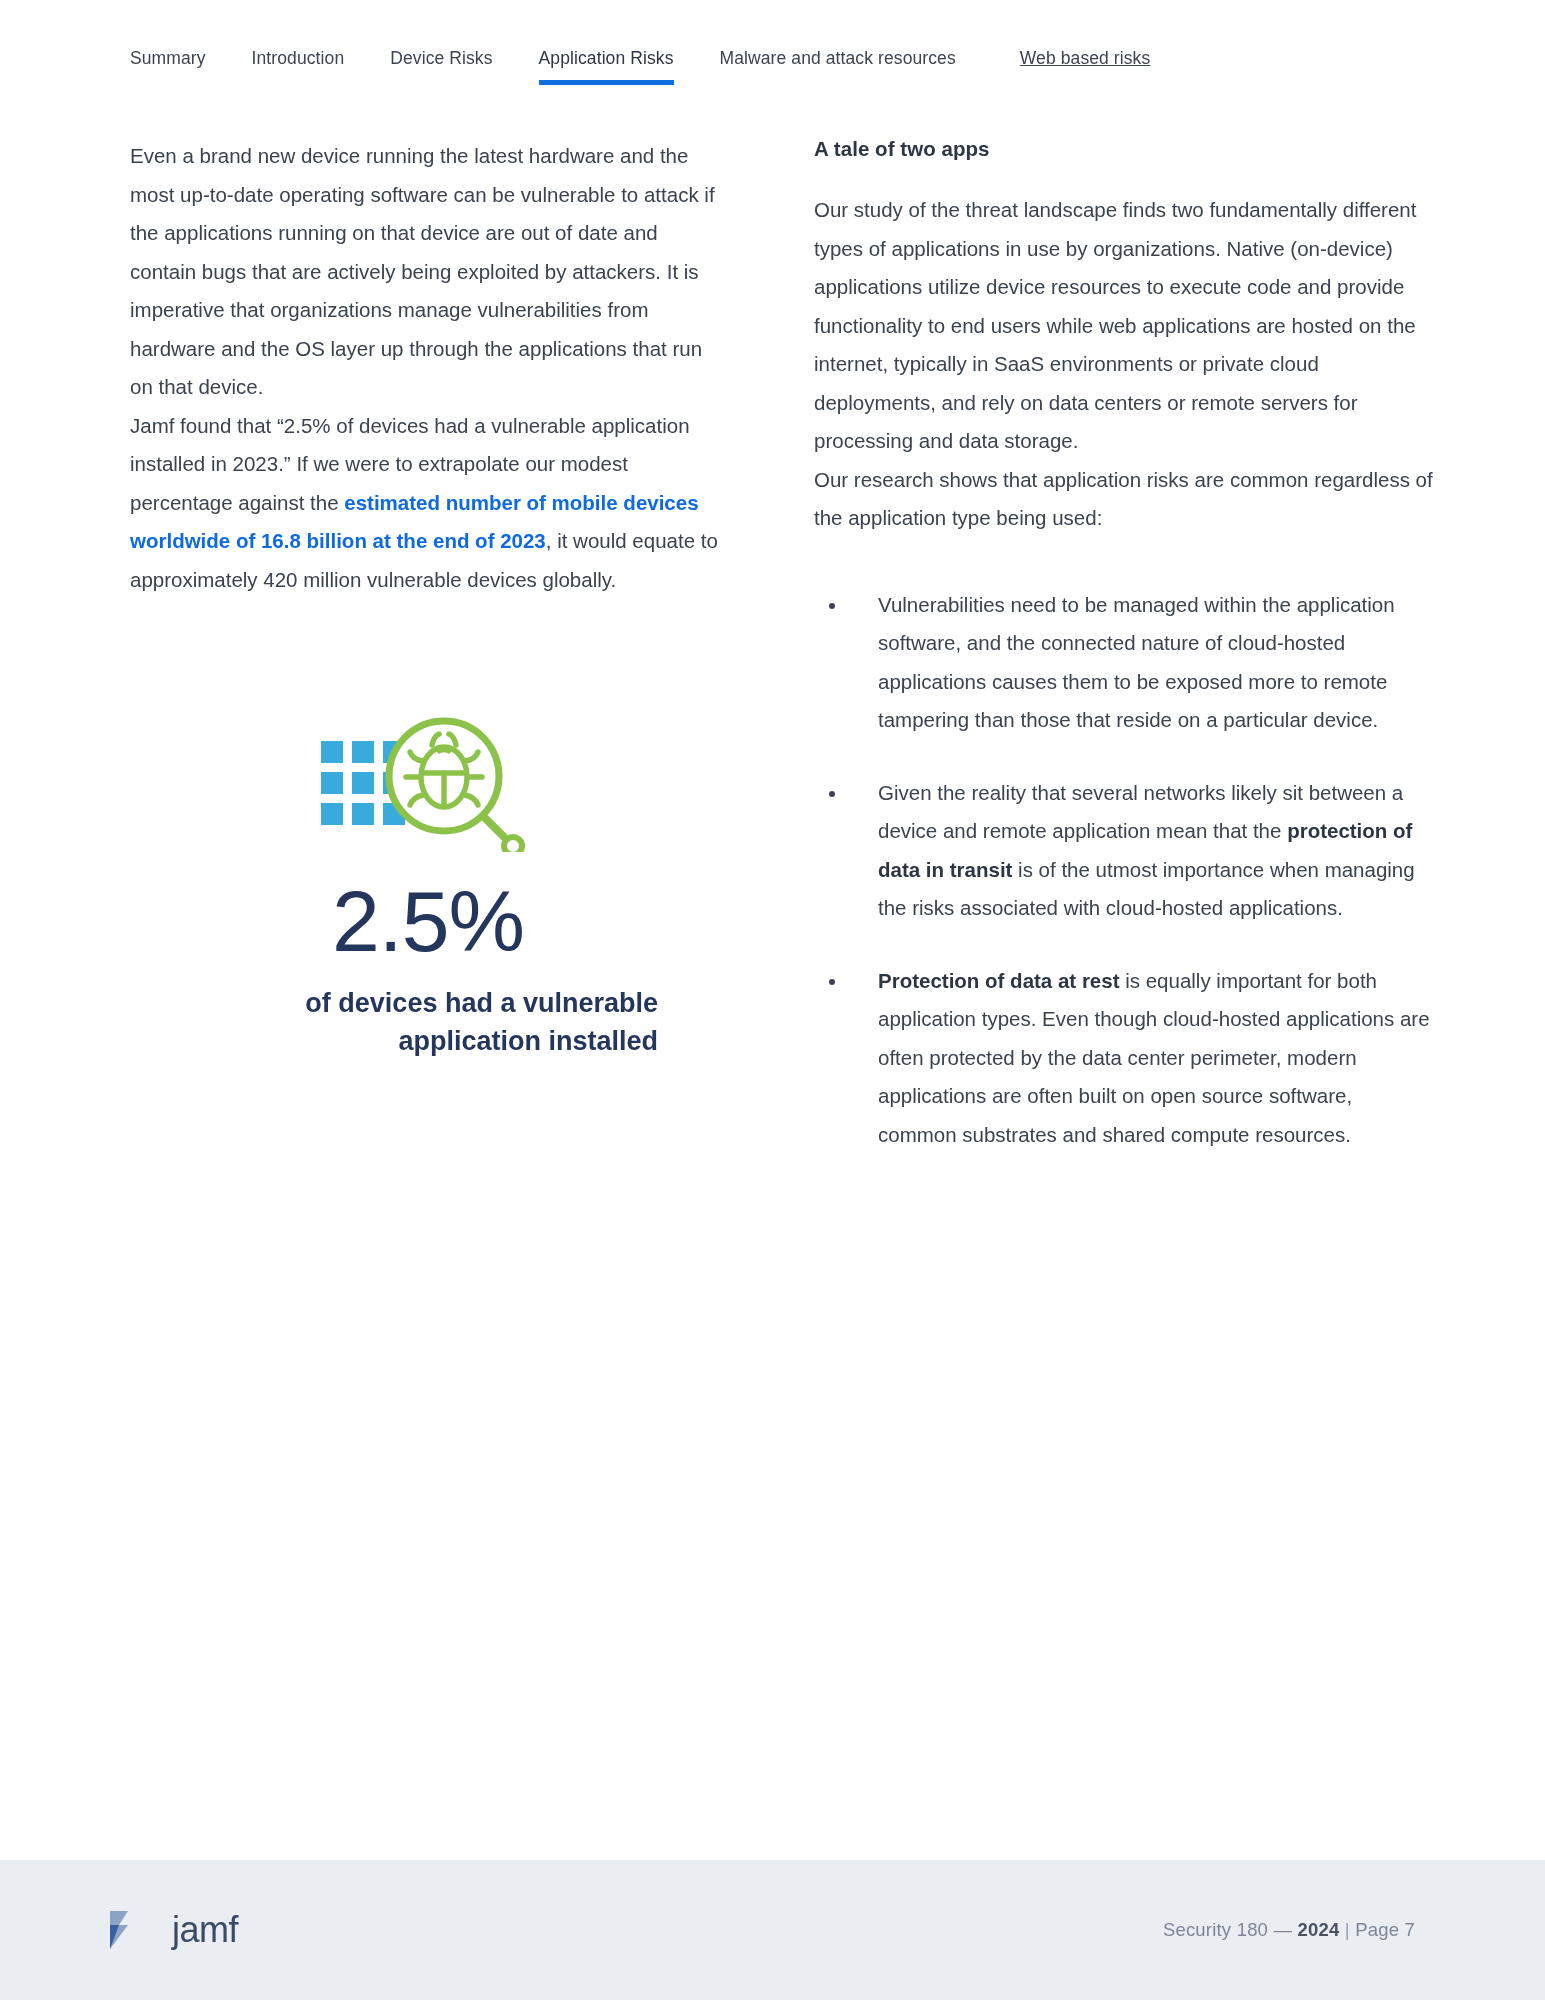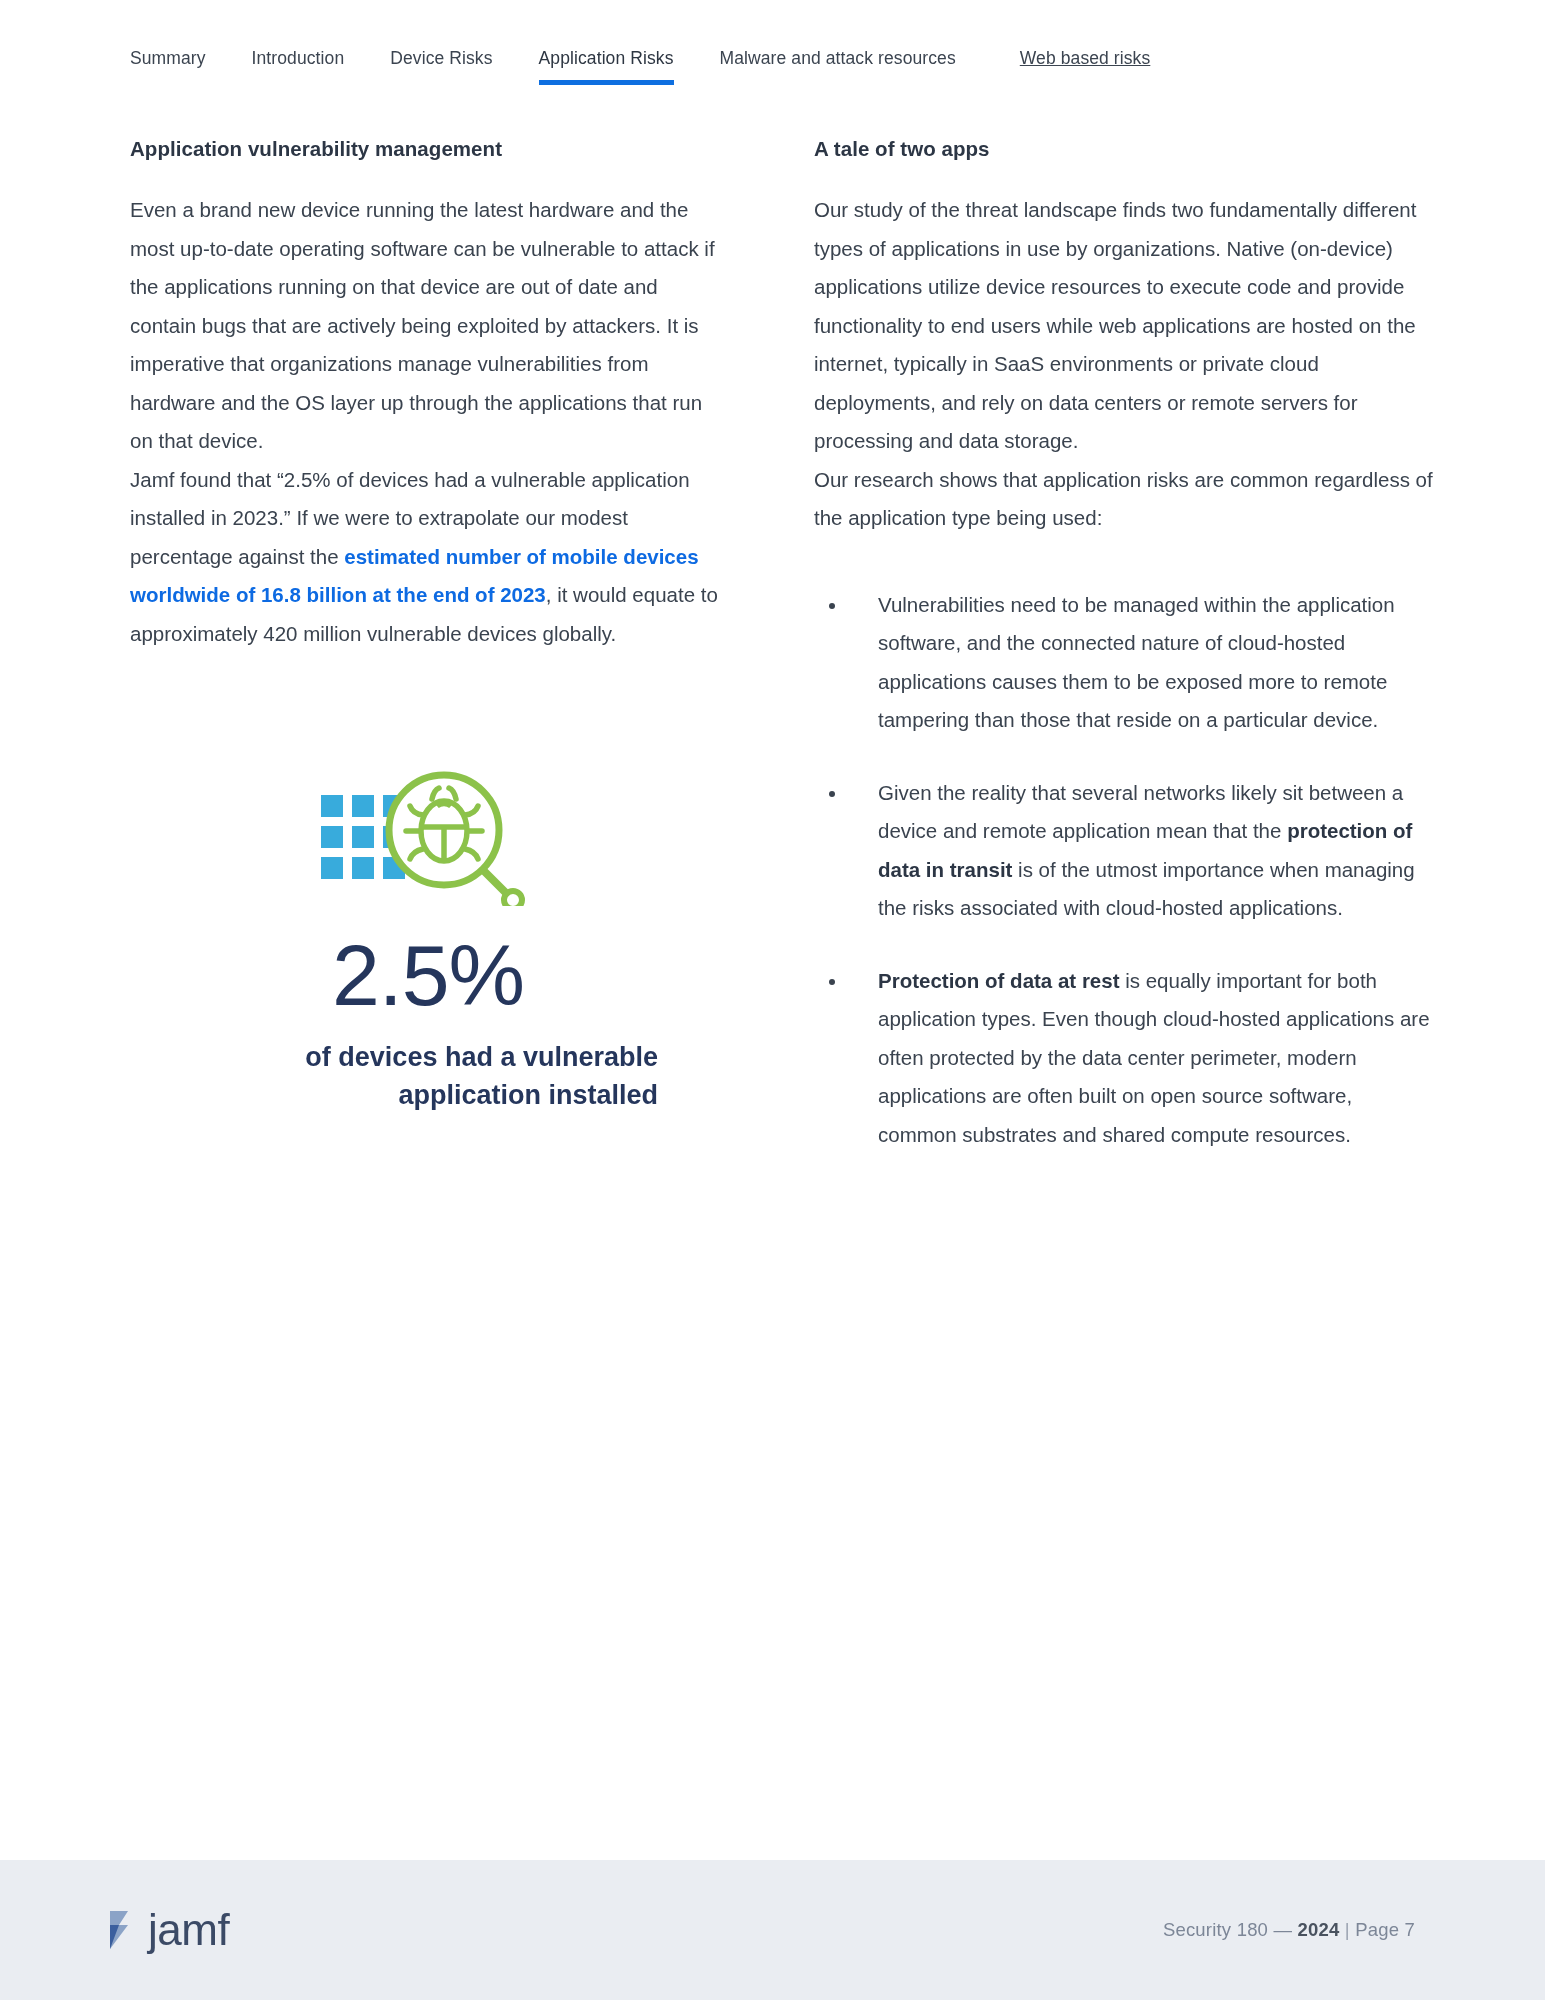--- a/index.html
+++ b/index.html
@@ -170,24 +170,25 @@
     padding: 0 130px 0 106px;
     box-sizing: border-box;
   }
   .logo {
     display: flex;
     align-items: center;
     gap: 8px;
   }
   .logo-mark { display: block; }
   .logo-word {
-    font-size: 44px;
+    font-size: 36px;
     color: #3b4a66;
     letter-spacing: -0.5px;
     font-weight: 400;
+    margin-left: 24px;
   }
   .footer-meta {
     font-size: 18.5px;
     color: #7c8697;
     letter-spacing: 0.2px;
   }
   .footer-meta b { color: #49525f; font-weight: bold; }
   .footer-sep { color: #9aa3b1; }
 </style>
 </head>
@@ -201,21 +202,20 @@
     <div class="nav-item">Device Risks</div>
     <div class="nav-item active">Application Risks</div>
     <div class="nav-item">Malware and attack resources</div>
     <div class="nav-item gap-extra">Web based risks</div>
   </nav>
 
 
   <div class="columns">
 
     <div class="col">
-      <h2 class="subhead">Application vulnerability management</h2>
 
       <p class="body">Even a brand new device running the latest hardware and the most up-to-date operating software can be vulnerable to attack if the applications running on that device are out of date and contain bugs that are actively being exploited by attackers. It is imperative that organizations manage vulnerabilities from hardware and the OS layer up through the applications that run on that device.</p>
 
       <p class="body"><span>Jamf found that “2.5% of devices had a vulnerable application installed in 2023.” If we were to extrapolate our modest percentage against the </span><a class="link-blue">estimated number of mobile devices worldwide of 16.8 billion at the end of 2023</a><span>, it would equate to approximately 420 million vulnerable devices globally.</span></p>
 
       <div class="stat-block">
         <svg class="stat-icon" viewBox="0 0 230 145">
 
           <g fill="#38abdc">
             <rect x="8" y="34" width="22" height="22"></rect>

